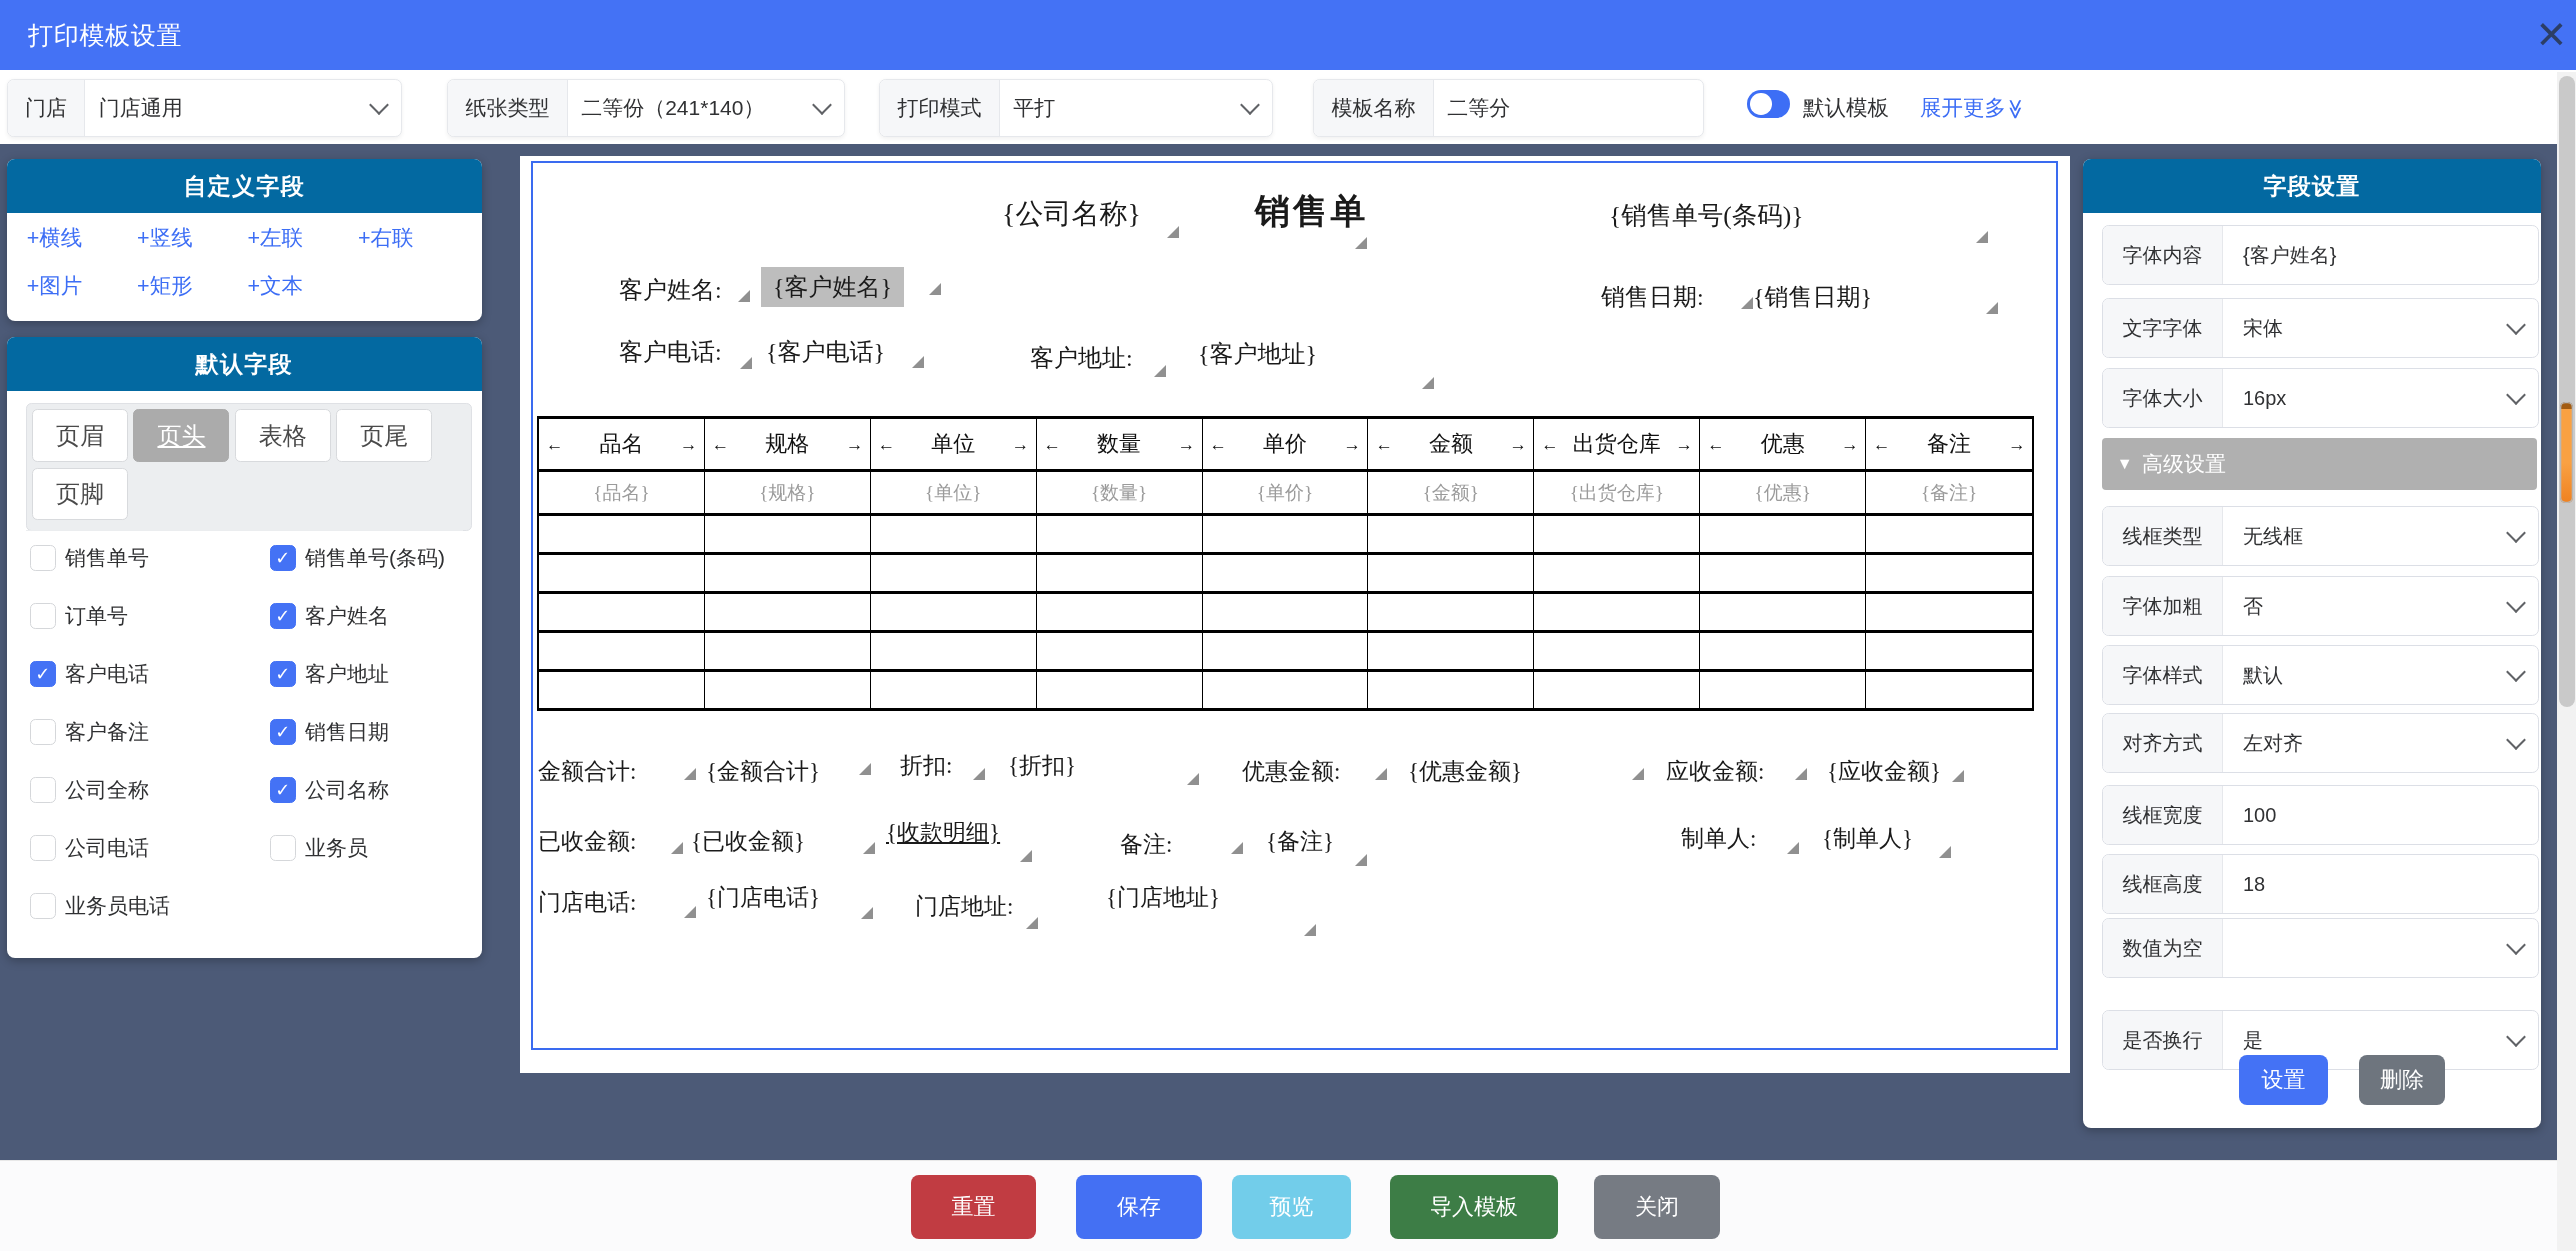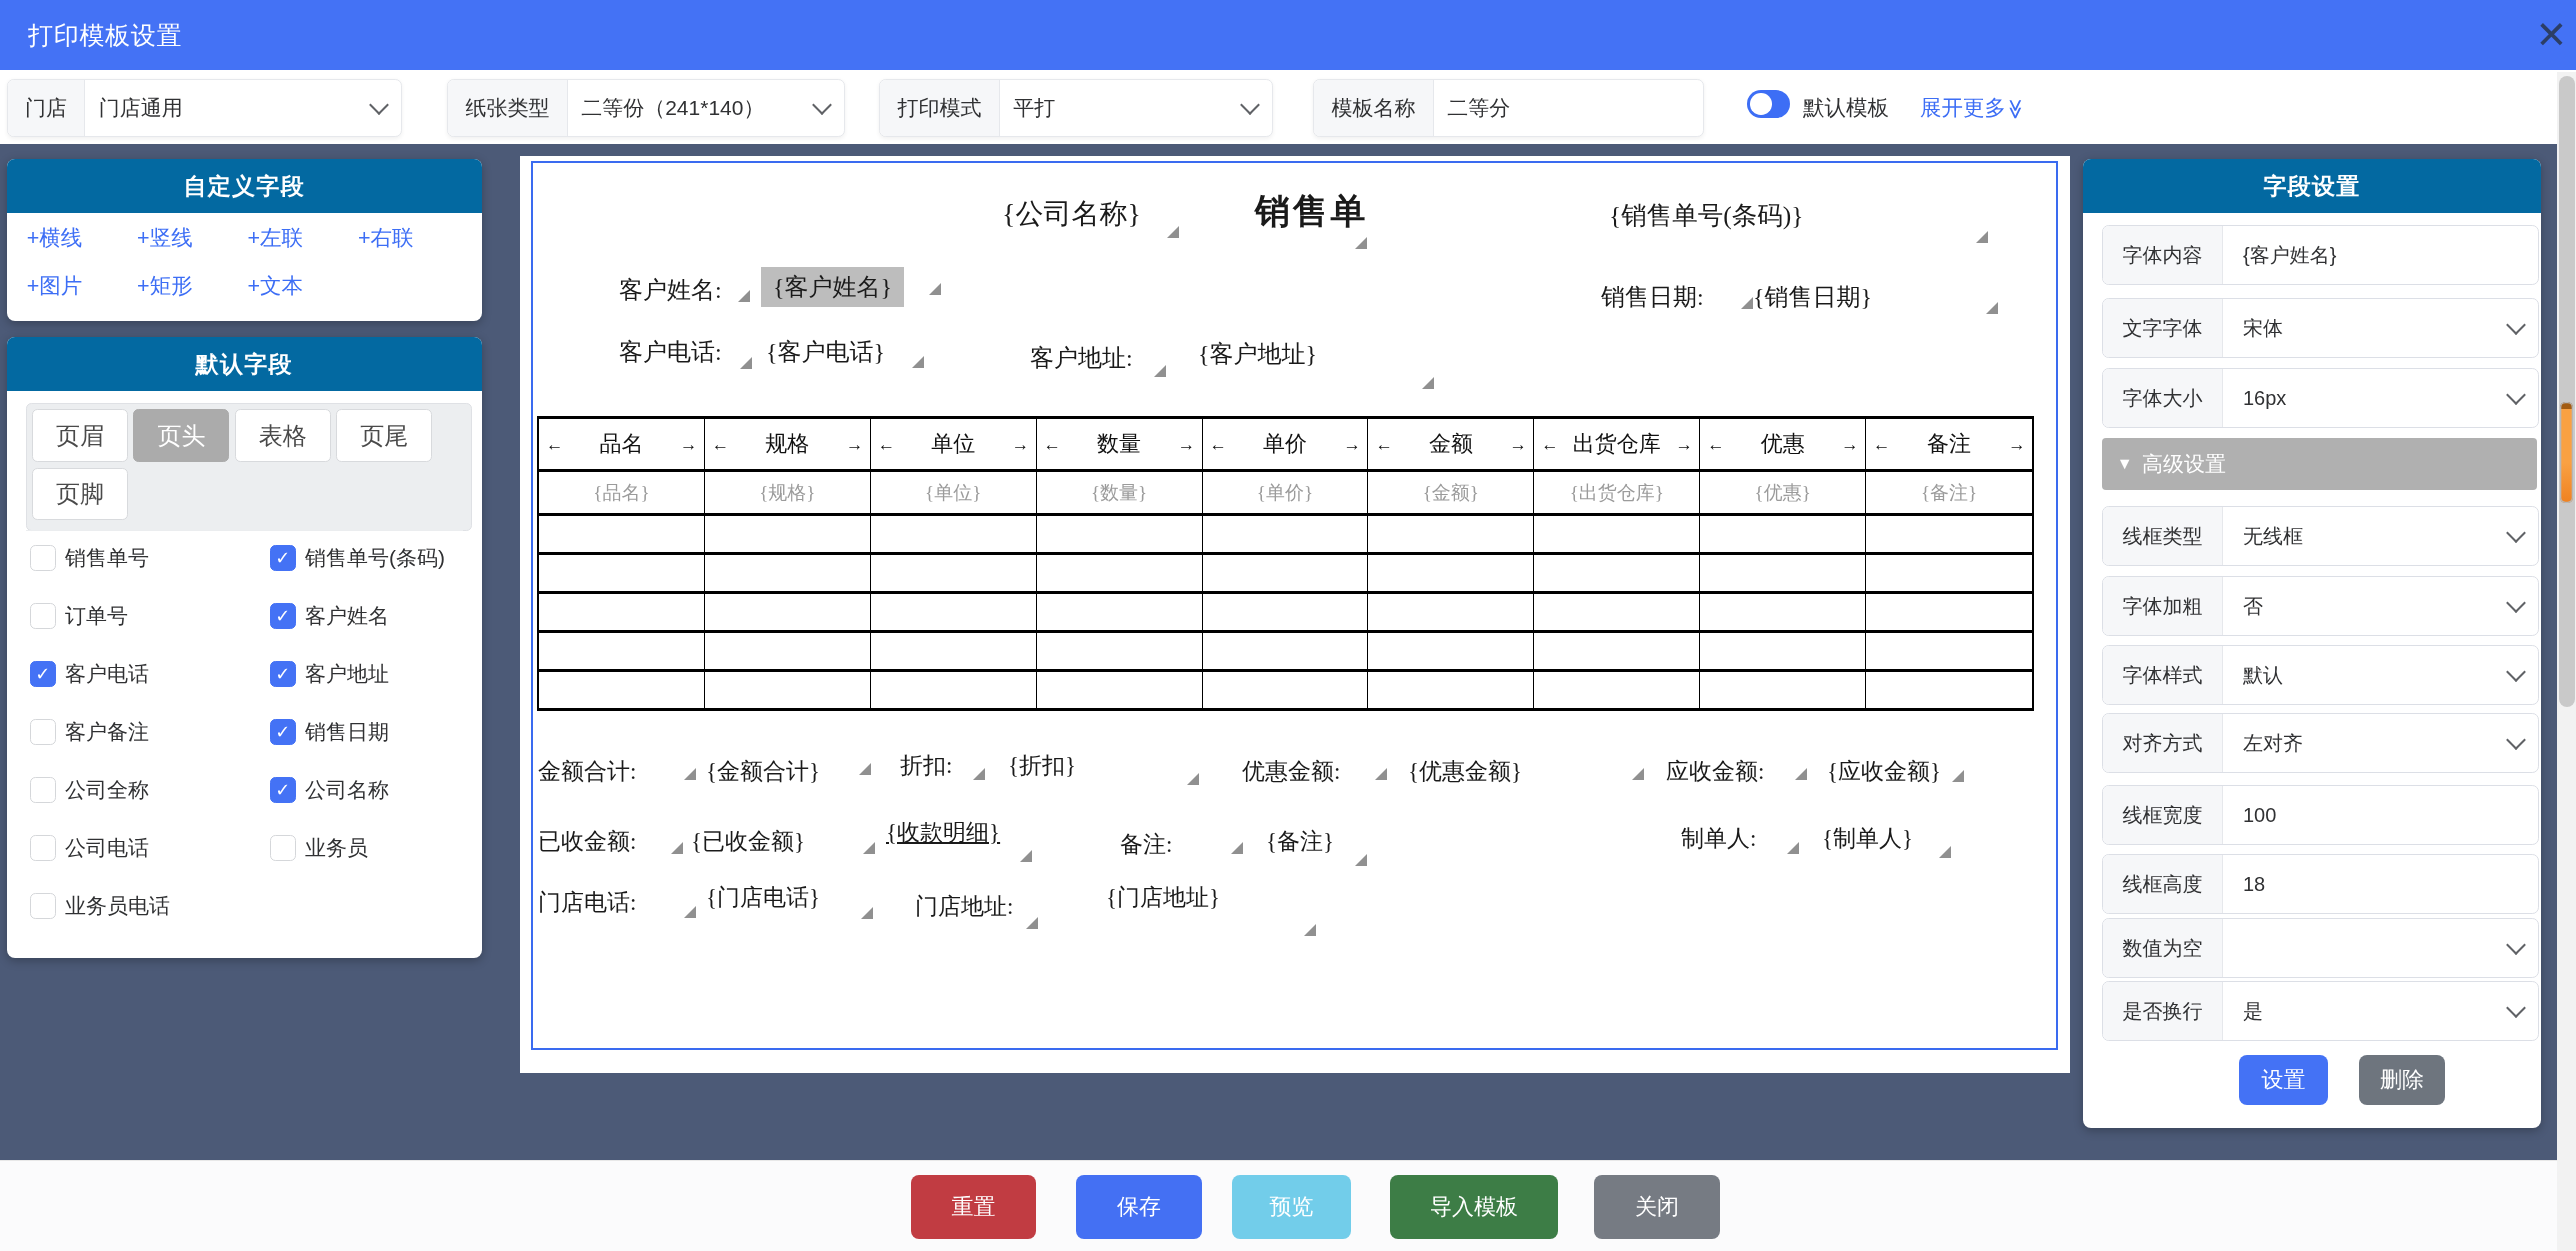--- a/index.html
+++ b/index.html
@@ -36,21 +36,21 @@
               color:#fff;font-size:23px;font-weight:bold;display:flex;align-items:center;justify-content:center;letter-spacing:1.3px;}
 
   
   .cf-links{position:absolute;left:20px;right:13.4px;top:64px;display:grid;grid-template-columns:repeat(4,1fr);row-gap:19px;}
   .cf-link{font-size:21.5px;color:#3d6ef5;cursor:pointer;white-space:nowrap;}
 
   
   .tabswrap{position:absolute;left:19px;top:66px;width:435px;background:#eceef0;border:1.3px solid #dfe1e5;border-radius:5.4px;padding:5.4px 4px 4px 5.4px;}
   .tab{display:inline-block;background:#fff;border:1.3px solid #d8dadd;border-radius:5.4px;font-size:24px;color:#4a4a4a;
        padding:9.4px 23px;margin:0 5.4px 5.4px 0;cursor:pointer;}
-  .tab.active{background:#ababab;border-color:#ababab;color:#fff;}
+  .tab.active{background:#ababab;border-color:#ababab;color:#fff;text-decoration:underline;}
   .cb-divider{position:absolute;left:19px;right:19px;top:193px;border-top:1.3px solid #ebedef;}
   .cb-grid{position:absolute;left:23px;top:205px;width:436px;display:grid;grid-template-columns:240px 1fr;row-gap:27px;}
   .cb-item{display:flex;align-items:center;height:31px;}
   .cb{width:24px;height:24px;border:1.3px solid #d5d7da;border-radius:5.4px;background:#fff;flex:none;cursor:pointer;
       display:flex;align-items:center;justify-content:center;}
   .cb .tick{display:none;color:#fff;font-size:18px;font-weight:bold;}
   .cb.checked{background:#4472f5;border-color:#4472f5;}
   .cb.checked .tick{display:block;}
   .cb-label{font-size:21px;color:#303133;margin-left:9.4px;white-space:nowrap;}
 
@@ -458,21 +458,21 @@
     </div>
   <div class="fs-row" style="top:695px;">
       <div class="lab">线框高度</div>
       <div class="val">18</div>
     </div>
   <div class="fs-row" style="top:759px;">
       <div class="lab">数值为空</div>
       <div class="val"></div>
       <span class="chev"></span>
     </div>
-  <div class="fs-row" style="top:822px;text-align:center;">
+  <div class="fs-row" style="top:851px;text-align:center;">
       <div class="lab">是否换行</div>
       <div class="val">是</div>
       <span class="chev"></span>
     </div>
 
   <div class="btn" style="left:128px;top:896px;width:89px;height:50px;background:#4472f5;">设置</div>
   <div class="btn" style="left:248px;top:896px;width:86px;height:50px;background:#6e757e;">删除</div>
 </div>
 
 <div class="abs footerbar"></div>

